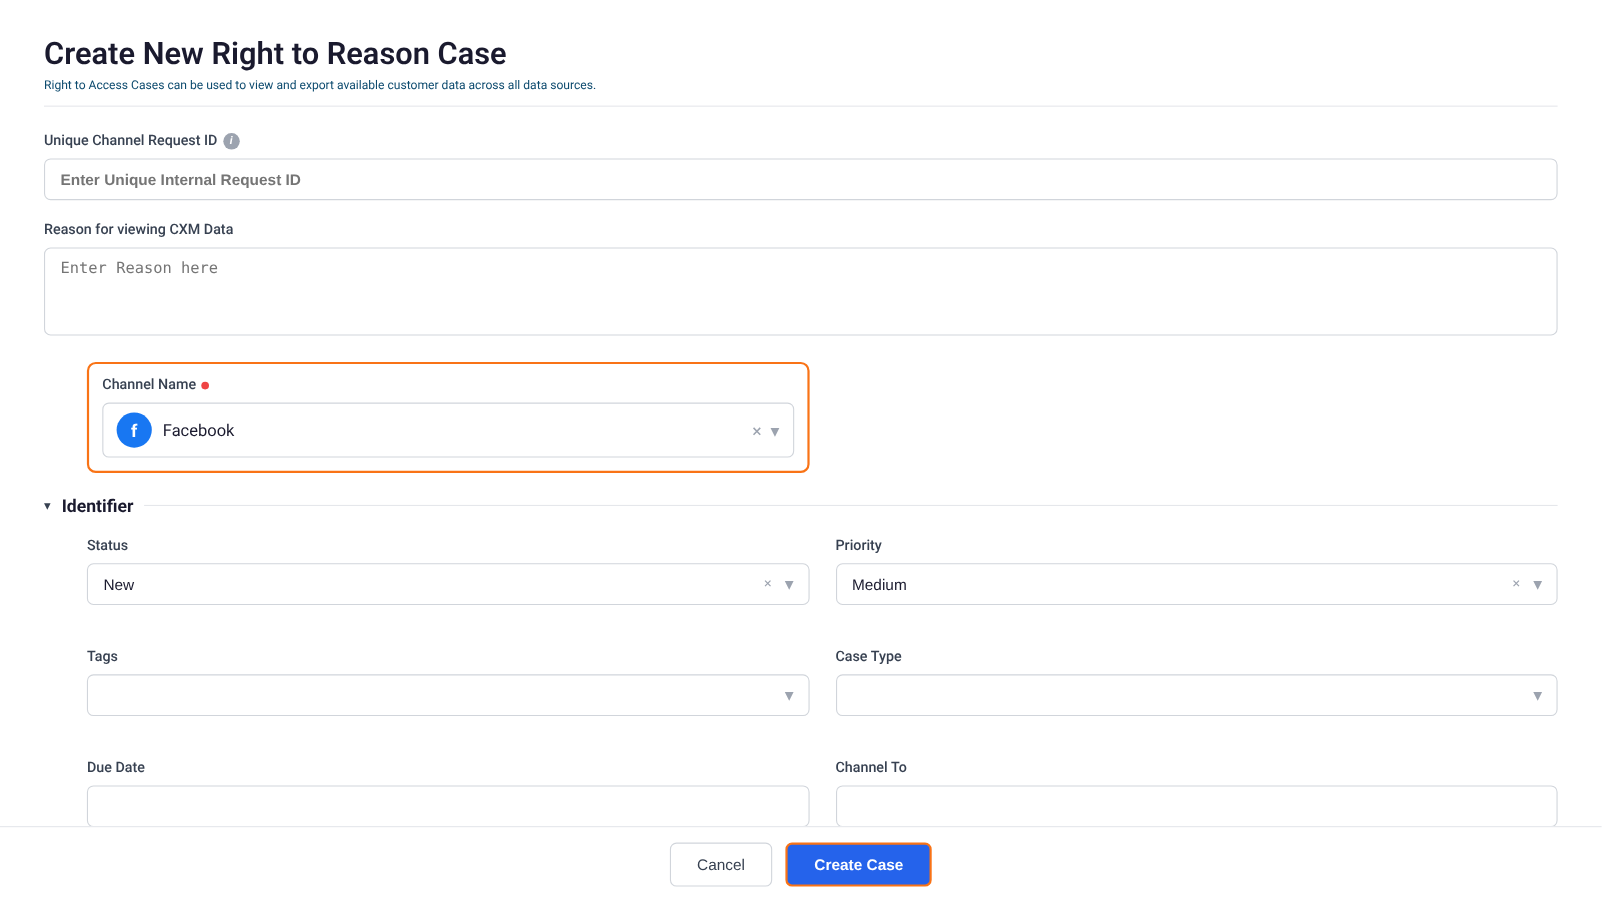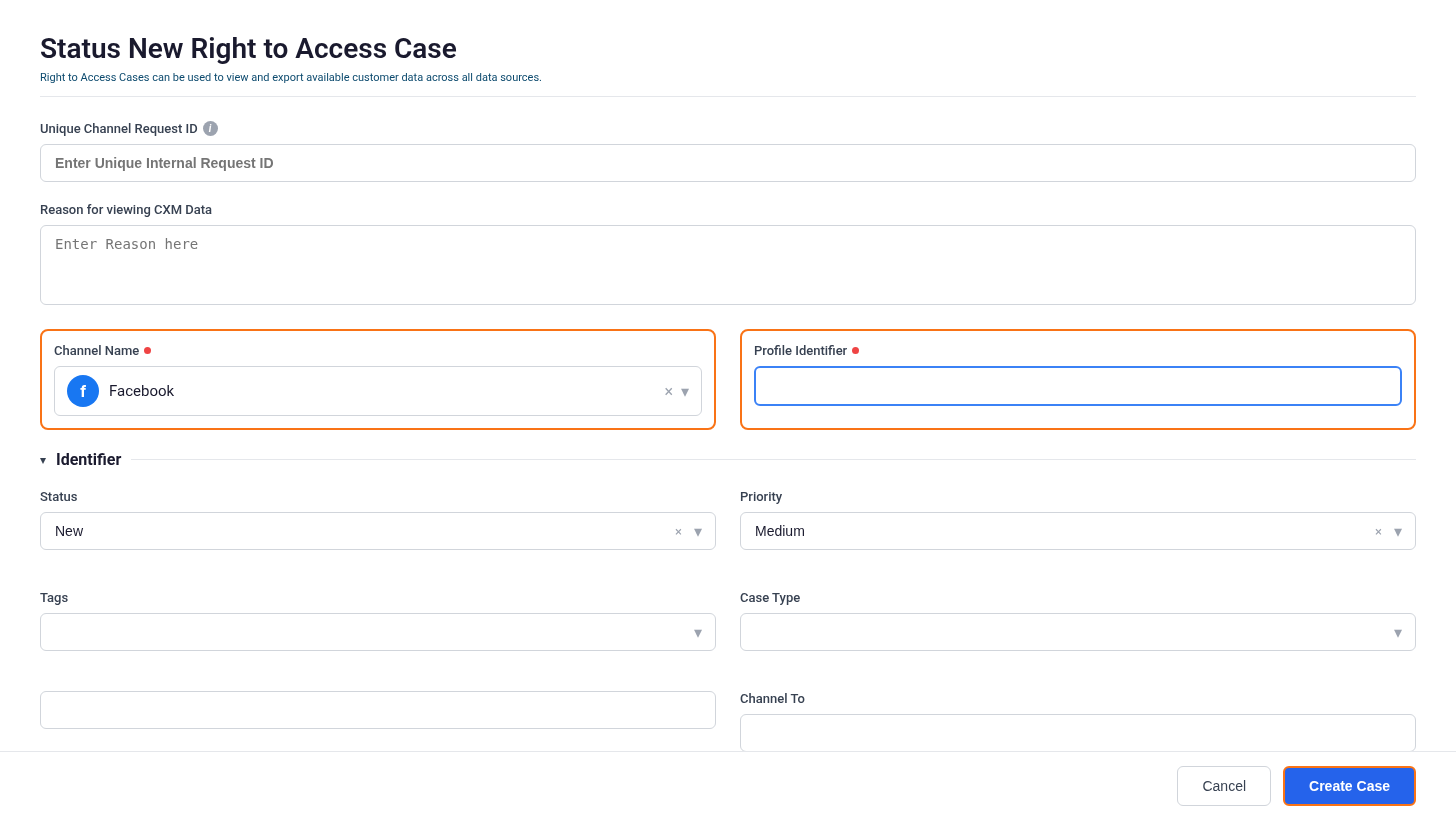--- a/index.html
+++ b/index.html
@@ -80,20 +80,21 @@
       outline: none;
       background: #fff;
       height: 80px;
       resize: none;
     }
     .two-col {
       display: grid;
       grid-template-columns: 1fr 1fr;
       gap: 24px;
       margin-bottom: 20px;
+      margin-left: 39px;
     }
     .channel-box {
       border: 2px solid #f97316;
       border-radius: 8px;
       padding: 12px;
     }
     .channel-box .field-label {
       margin-bottom: 8px;
     }
     .channel-select {
@@ -204,21 +205,21 @@
       font-size: 13px;
     }
     .footer-buttons {
       position: fixed;
       bottom: 0;
       right: 0;
       left: 0;
       background: #fff;
       padding: 14px 40px;
       display: flex;
-      justify-content: flex-end;
+      justify-content: center;
       gap: 12px;
       border-top: 1px solid #e5e7eb;
     }
     .btn-cancel {
       padding: 10px 24px;
       border: 1px solid #d1d5db;
       border-radius: 6px;
       background: #fff;
       font-size: 14px;
       color: #374151;
@@ -232,21 +233,21 @@
       background: #2563eb;
       font-size: 14px;
       color: #fff;
       cursor: pointer;
       font-weight: 600;
     }
   </style>
 </head>
 <body>
 
-<h1 class="page-title" data-name="page-title">Status New Right to Access Case</h1>
+<h1 class="page-title" data-name="page-title">Create New Right to Reason Case</h1>
 <p class="page-subtitle" data-name="page-subtitle">Right to Access Cases can be used to view and export available customer data across all data sources.</p>
 <hr class="divider" data-name="title-divider">
 
 <div class="field-group" data-name="unique-id-field-group">
   <div class="field-label" data-name="unique-id-label">
     <span data-name="unique-id-label-text">Unique Channel Request ID</span>
     <span class="info-icon" data-name="info-icon">i</span>
   </div>
   <input type="text" class="text-input" data-name="unique-id-input" placeholder="Enter Unique Internal Request ID" style="">
 </div>
@@ -270,27 +271,20 @@
         <div class="facebook-icon" data-name="facebook-icon">f</div>
         <span class="channel-text" data-name="channel-value">Facebook</span>
       </div>
       <div class="select-controls" data-name="channel-select-controls">
         <span data-name="channel-clear-icon">×</span>
         <span data-name="channel-chevron-icon">▾</span>
       </div>
     </div>
   </div>
 
-  <div class="profile-box" data-name="profile-identifier-container">
-    <div class="field-label" data-name="profile-identifier-label">
-      <span data-name="profile-identifier-label-text">Profile Identifier</span>
-      <span class="required-dot" data-name="profile-required-indicator"></span>
-    </div>
-    <input type="text" class="profile-input" data-name="profile-identifier-input" style="">
-  </div>
 </div>
 
 <div class="section-header" data-name="properties-section-header">
   <span class="chevron-icon" data-name="properties-chevron-icon">▾</span>
   <span class="section-title" data-name="properties-title">Identifier</span>
   <hr class="section-line" data-name="properties-divider">
 </div>
 
 <div class="two-col" data-name="status-priority-row">
   <div class="field-group" data-name="status-field-group">
@@ -350,20 +344,23 @@
       <select data-name="case-type-select" style="color:#9ca3af;">
         <option value="" disabled="" selected=""></option>
       </select>
       <span class="chevron" data-name="case-type-chevron-icon">▾</span>
     </div>
   </div>
 </div>
 
 <div class="two-col" data-name="duedate-assignedto-row">
   <div class="field-group" data-name="due-date-field-group">
+    <div class="field-label" data-name="due-date-label">
+      <span data-name="due-date-label-text">Due Date</span>
+    </div>
     <div class="select-wrapper" data-name="due-date-input-wrapper">
       <input type="text" class="text-input" data-name="due-date-input" style="color: rgb(156, 163, 175);">
     </div>
   </div>
   <div class="field-group" data-name="assigned-to-field-group">
     <div class="field-label" data-name="assigned-to-label">
       <span data-name="assigned-to-label-text">Channel To</span>
     </div>
     <div class="select-wrapper" data-name="assigned-to-input-wrapper">
       <input type="text" class="text-input" data-name="assigned-to-input" style="color: rgb(156, 163, 175);">

